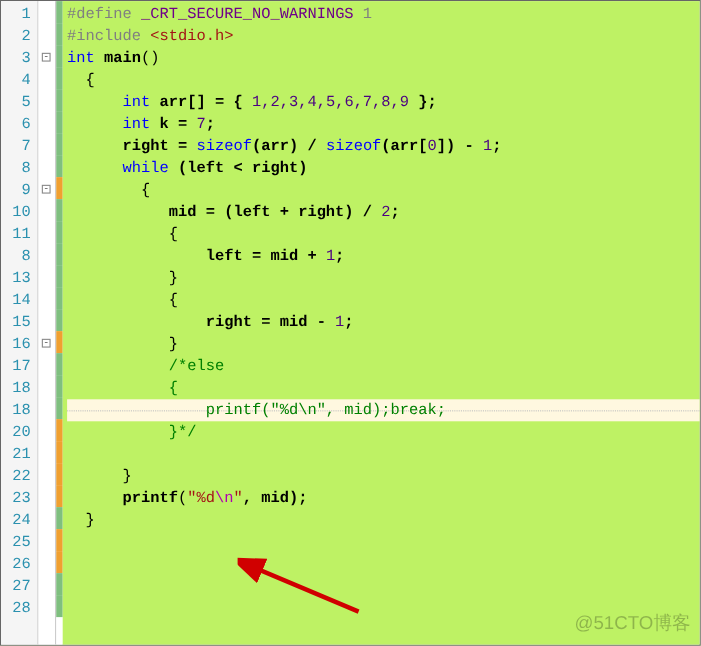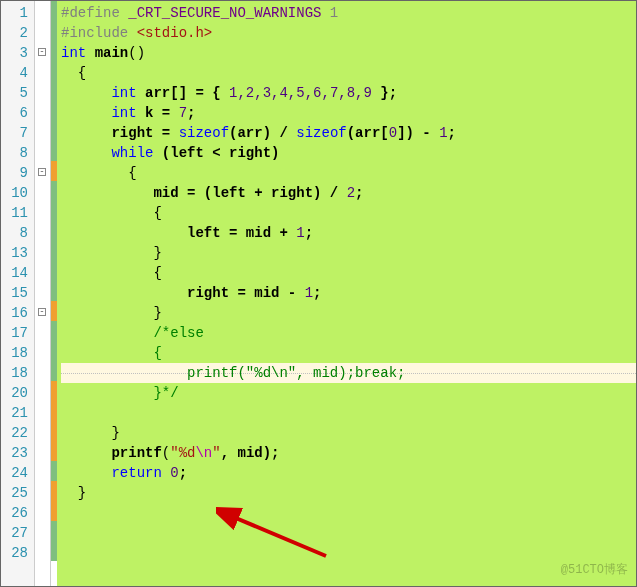--- a/index.html
+++ b/index.html
@@ -90,23 +90,23 @@
   .inc  { color: #a31515; }
   .cmt  { color: #008000; text-align: right; }
   .str  { color: #a31515; }
   .esc  { color: #b000b0; }
   .id   { color: #000; font-weight: bold; }
   .paren{ color: #000; }
   .watermark {
     position: absolute;
     right: 8px;
     bottom: 8px;
-    font-size: 12px;
+    font-size: 17px;
     color: rgba(0,0,0,0.25);
-    font-family: Liberation Mono, monospace;
+    font-family: Liberation Sans, sans-serif;
     pointer-events: none;
     z-index: 50;
   }
   .arrow {
     position: absolute;
     pointer-events: none;
     z-index: 40;
   }
 </style>
 </head>
@@ -226,21 +226,20 @@
     <div class="line hl dotted"><span>               </span><span class="cmt">printf("%d\n", mid);break;</span></div>
 
     <div class="line"><span>           </span><span class="cmt">}*/</span></div>
 
     <div class="line"><span></span></div>
 
     <div class="line"><span>      </span><span class="paren">}</span></div>
 
     <div class="line"><span>      </span><span class="id">printf</span><span class="paren">(</span><span class="str">"</span><span class="str">%d</span><span class="esc">\n</span><span class="str">"</span><span class="id">, mid);</span></div>
 
-    <div class="line"><span>      </span><span class="kw">return</span><span> </span><span class="nump">0</span><span class="id">;</span></div>
 
     <div class="line"><span>  </span><span class="paren">}</span></div>
 
   </div>
 
   <svg class="arrow" style="left:215px; top:505px;" width="120" height="60">
     <defs>
       <marker id="ah" markerWidth="10" markerHeight="10" refX="2" refY="3" orient="auto">
         <path d="M0,0 L0,6 L8,3 z" fill="#d00000"></path>
       </marker>

